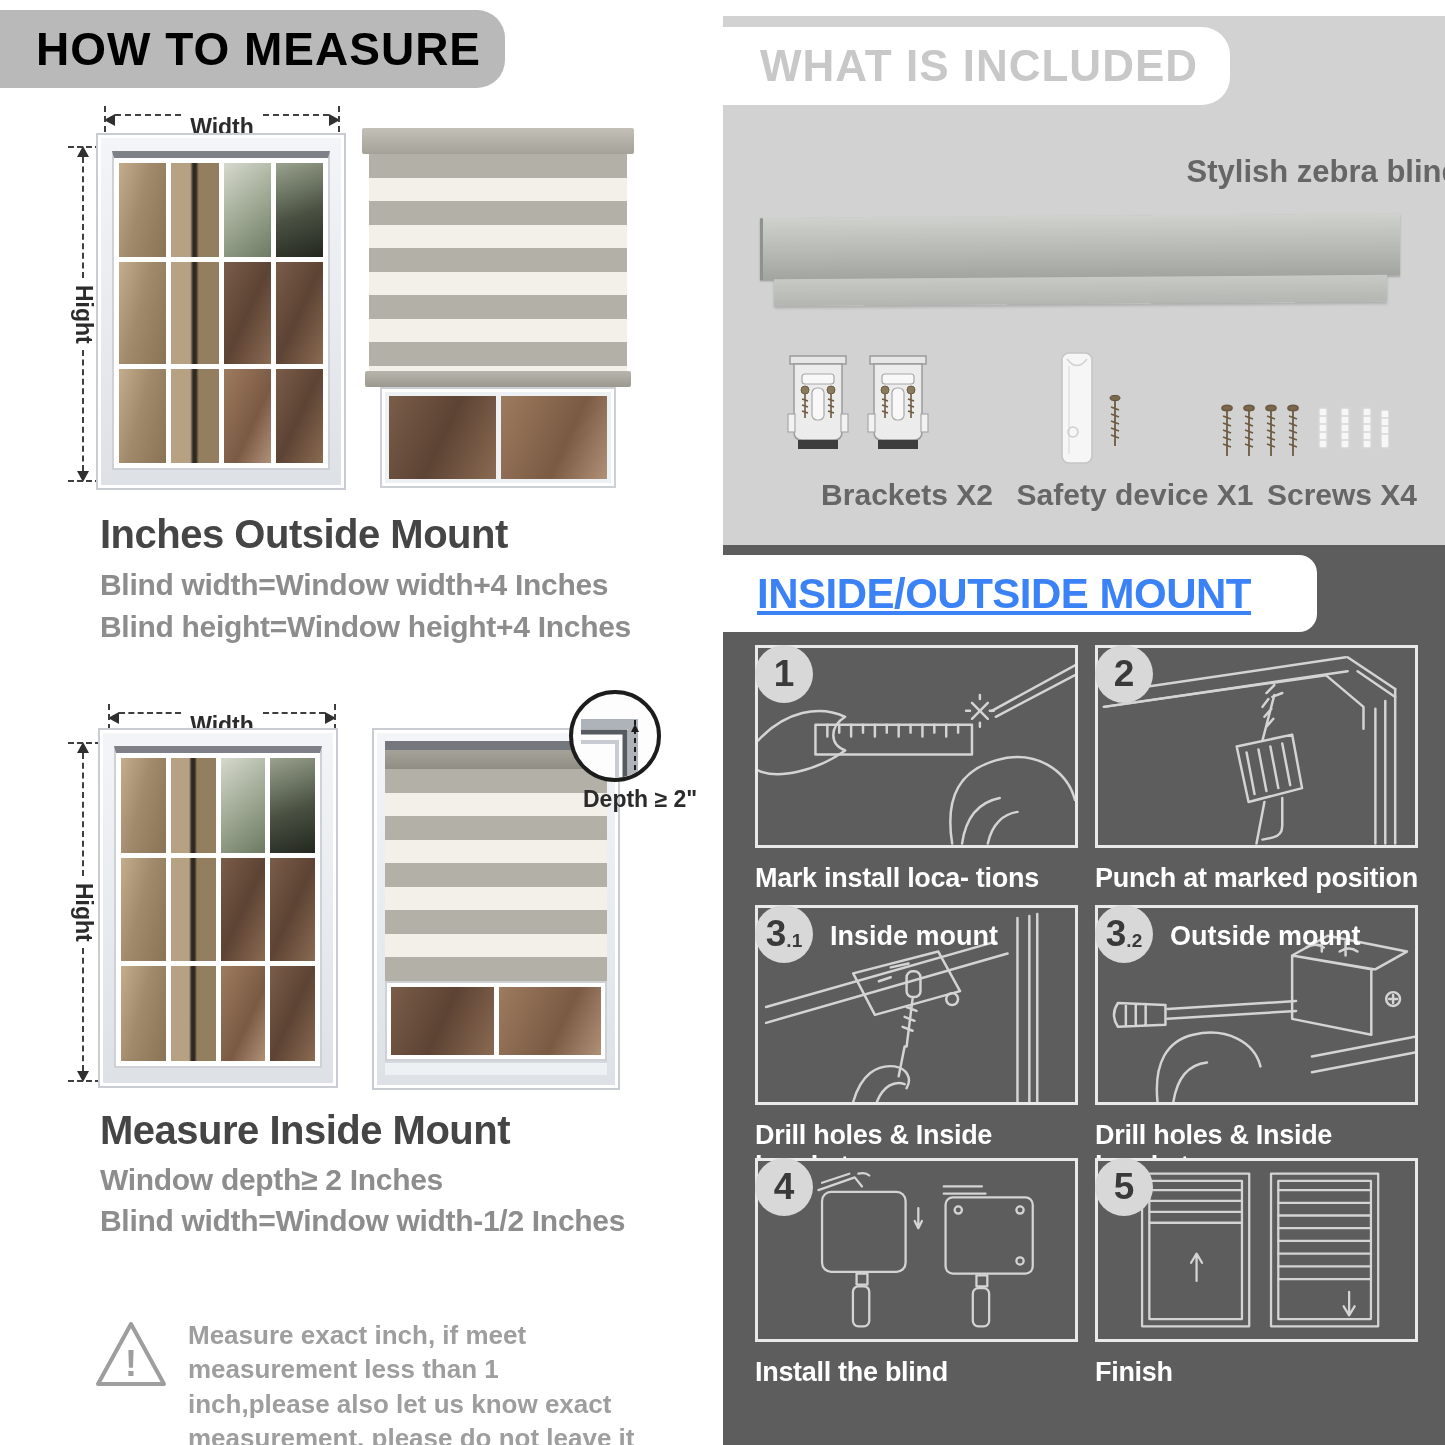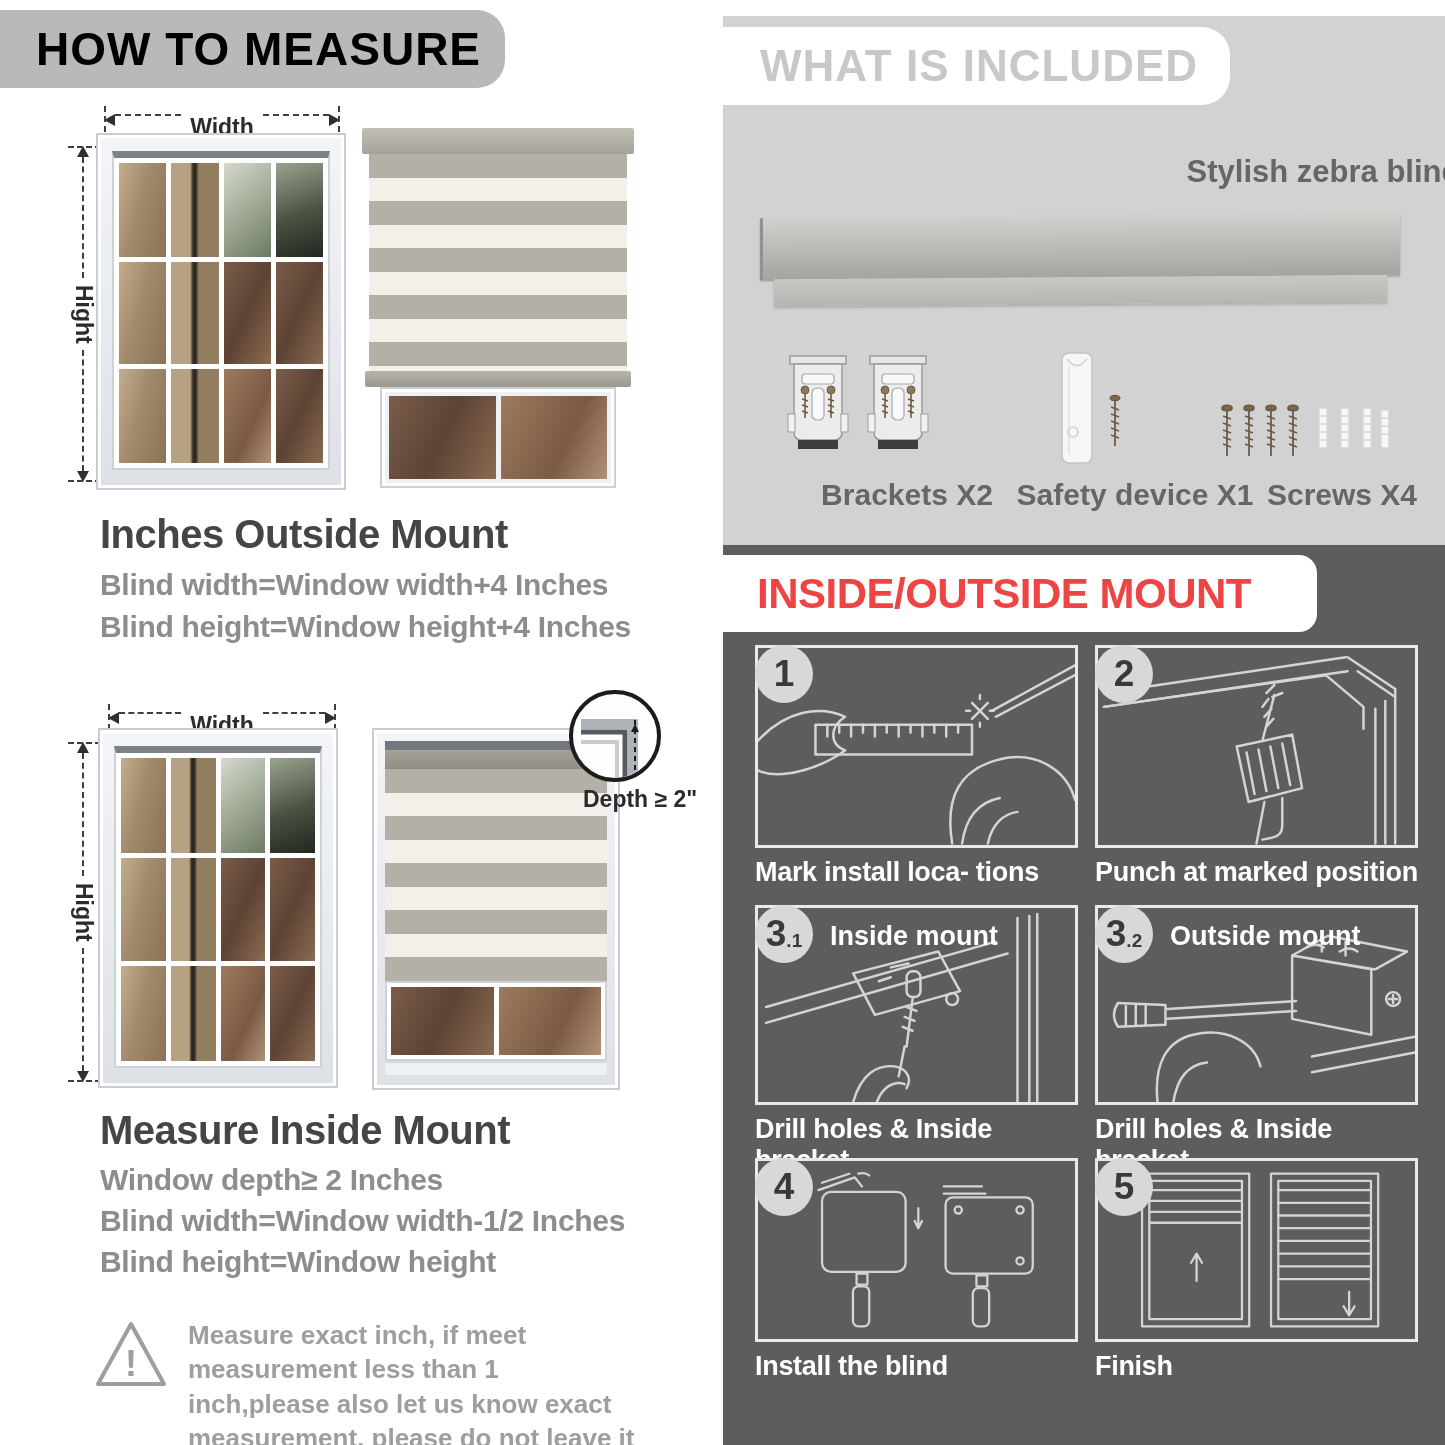--- a/index.html
+++ b/index.html
@@ -83,30 +83,30 @@
     color:#666666; font-size:31px; font-weight:bold; }
   .headrail-main { position:absolute; left:37px; top:200px; width:640px; height:62px;
     background:linear-gradient(180deg,#ced1cc 0%,#b6b9b4 55%,#a1a49f 100%);
     border-left:3px solid #8f928d; box-shadow:0 1px 2px rgba(0,0,0,0.25); transform:skewY(-0.4deg); }
   .headrail-sub { position:absolute; left:51px; top:261px; width:613px; height:27px;
     background:linear-gradient(180deg,#c6c9c4,#b3b6b1); box-shadow:0 2px 3px rgba(0,0,0,0.18); transform:skewY(-0.4deg); }
   .item-lbl { position:absolute; top:462px; transform:translateX(-50%); color:#666666; font-size:30px; font-weight:bold; white-space:nowrap;margin-left:47px; }
 
   .sectionB { position:absolute; left:723px; top:545px; width:722px; height:900px; background:#5d5d5d; }
   .hdr-mount { position:absolute; left:0; top:10px; width:594px; height:77px; background:#ffffff;
-    border-radius:0 18px 18px 0; color:#ef4444; font-size:42px; font-weight:bold; line-height:77px;
-    padding-left:34px; letter-spacing:-0.5px; }
+    border-radius:0 18px 18px 0; color:#3b82f6; font-size:42px; font-weight:bold; line-height:77px;
+    padding-left:34px; letter-spacing:-0.5px;text-decoration:underline; }
   .cell { position:absolute; width:323px; }
   .stepbox { position:relative; width:100%; border:3px solid #e9e9e9; background:#5d5d5d; }
   .badge { position:absolute; top:-3px; left:-3px; width:58px; height:58px; border-radius:50%;
     background:#d8d8d8; color:#3a3a3a; font-weight:bold; display:flex; align-items:center; justify-content:center; }
   .badge .n { font-size:37px; }
   .badge .sub { font-size:19px; margin-top:14px; }
   .step-title { position:absolute; top:13px; left:72px; color:#ffffff; font-size:27px; font-weight:bold; }
-  .caption { margin-top:9px; color:#ffffff; font-size:27px; font-weight:bold; letter-spacing:-0.3px; }
+  .caption { margin-top:15px; color:#ffffff; font-size:27px; font-weight:bold; letter-spacing:-0.3px; }
   .art { position:absolute; inset:0; width:100%; height:100%; }
   .art path, .art line, .art polyline, .art rect, .art circle, .art ellipse {
     fill:none; stroke:#d4d4d4; stroke-width:2.5; stroke-linecap:round; stroke-linejoin:round; }
 </style>
 </head>
 <body>
 
 <div class="canvas">
 
   <div class="hdr-left">HOW TO MEASURE</div>
@@ -222,21 +222,20 @@
         <path d="M62 26 L62 88" fill="none" stroke="#1c1c1c" stroke-width="2" stroke-dasharray="5 4"></path>
         <path d="M62 30 L58 38 L66 38 Z" fill="#1c1c1c"></path>
       </svg>
     </div>
     <div class="depth-lbl" style="left:583px;top:86px;">Depth ≥ 2"</div>
   </div>
 
   <div class="sec-title" style="left:100px;top:1108px;">Measure Inside Mount</div>
   <div class="sec-line" style="left:100px;top:1163px;">Window depth≥ 2 Inches</div>
   <div class="sec-line" style="left:100px;top:1204px;">Blind width=Window width-1/2 Inches</div>
-  <div class="sec-line" style="left:100px;top:1245px;">Blind height=Window height</div>
 
   <div class="warn" style="left:92px;top:1318px;">
     <svg width="78" height="72" viewBox="0 0 78 72">
       <path d="M39 6 L72 66 L6 66 Z" fill="none" stroke="#9e9e9e" stroke-width="4" stroke-linejoin="round"></path>
       <text x="39" y="58" text-anchor="middle" font-size="36" font-weight="bold" fill="#9e9e9e">!</text>
     </svg>
     <div class="warn-text">Measure exact inch, if meet measurement less than 1 inch,please also let us know exact measurement, please do not leave it</div>
   </div>
 
   <div class="sectionA">

